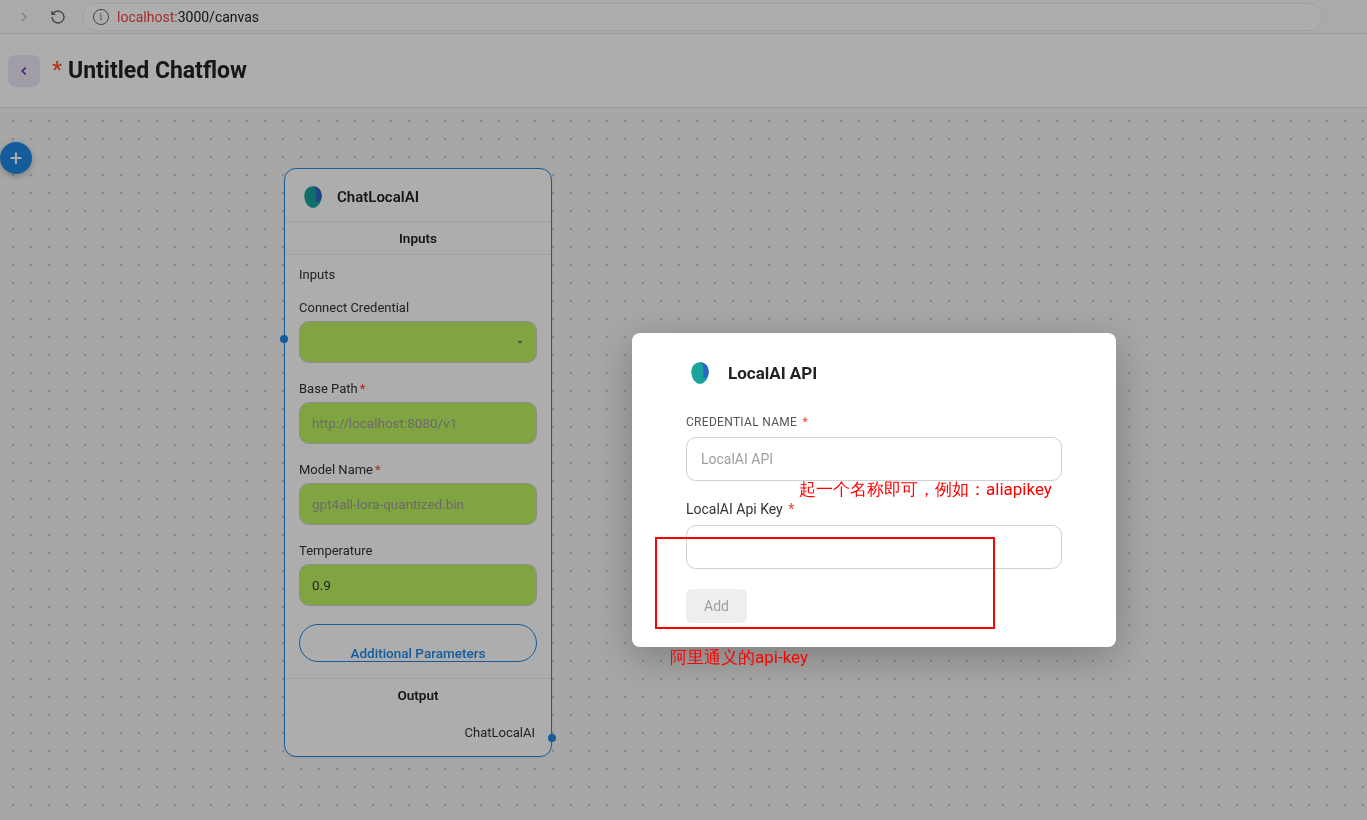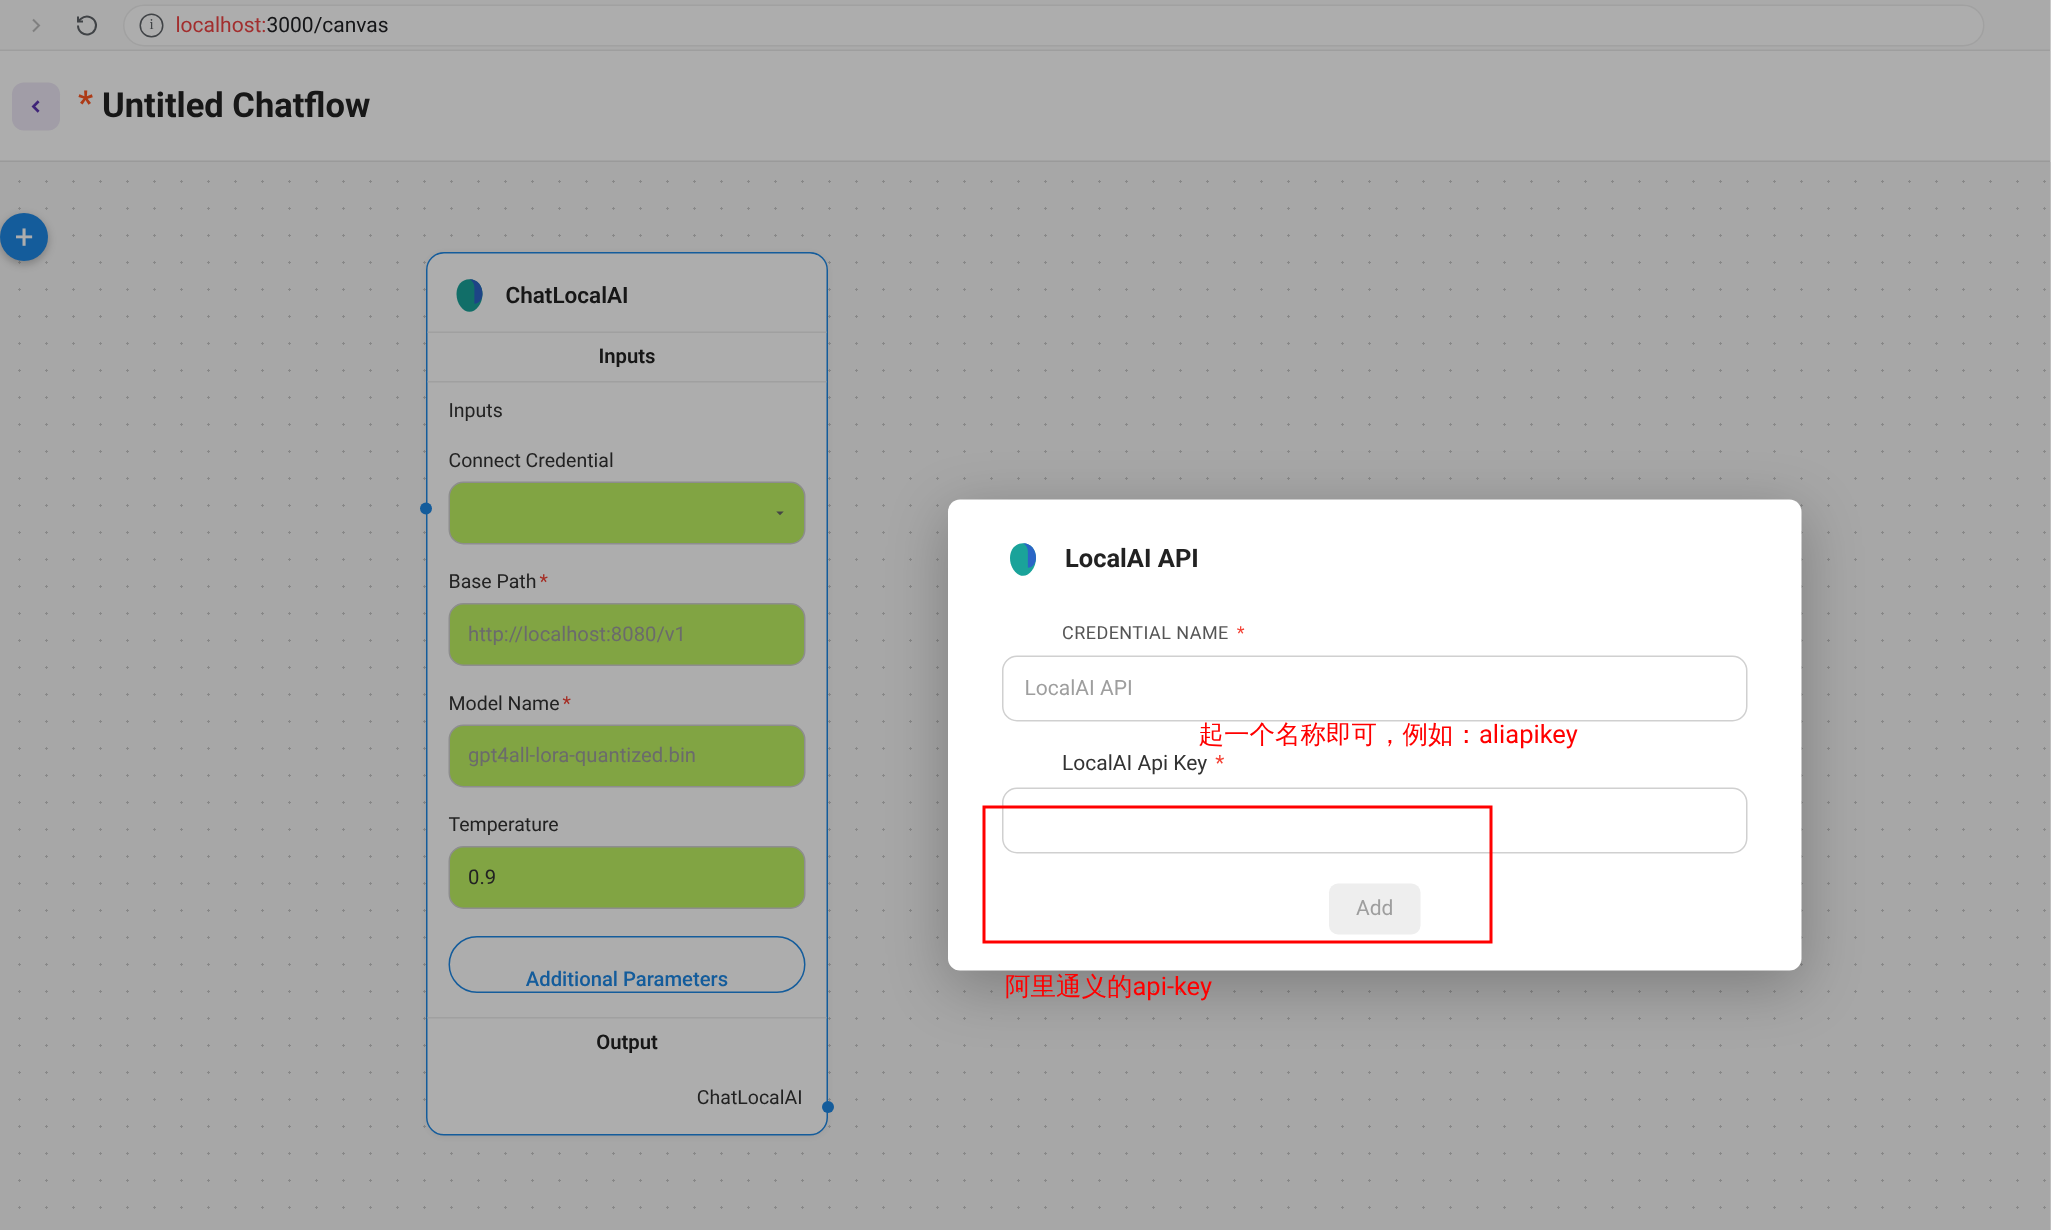--- a/index.html
+++ b/index.html
@@ -46,28 +46,28 @@
 .section-head.output { border-bottom: none; }
 
 .handle { position: absolute; width: 8px; height: 8px; border-radius: 50%; background: #1e88e5; }
 .handle.left { left: -5px; top: 166px; }
 .handle.right { right: -5px; bottom: 14px; }
 
 
 .overlay { position: absolute; inset: 0; background: rgba(0,0,0,0.32); }
 
 
-.dialog { position: absolute; left: 632px; top: 333px; width: 569px; background: #fff; border-radius: 8px; box-shadow: 0 10px 40px rgba(0,0,0,.25); padding: 26px 36px 24px; }
+.dialog { position: absolute; left: 632px; top: 333px; width: 484px; background: #fff; border-radius: 8px; box-shadow: 0 10px 40px rgba(0,0,0,.25); padding: 26px 54px 24px; }
 .dialog-head { display:flex; align-items:center; gap: 14px; margin-bottom: 28px; }
 .dialog-title { font-size: 17px; font-weight: 700; color: #222; }
-.dlg-label { font-size: 12px; letter-spacing: .3px; color: #555; margin-bottom: 8px; margin-left: 40px; }
+.dlg-label { font-size: 12px; letter-spacing: .3px; color: #555; margin-bottom: 8px; }
 .dlg-input { width: 100%; height: 44px; border: 1px solid #d0d0d0; border-radius: 10px; padding: 0 14px; font-size: 14px; color: #333; }
 .dlg-input::placeholder { color: #9e9e9e; }
 .dlg-group { margin-bottom: 20px; position: relative; }
-.dlg-actions { display:flex; justify-content:center; margin-top: 10px; }
+.dlg-actions { display:flex; justify-content:flex-start; margin-top: 10px; }
 .add-btn { height: 34px; padding: 0 18px; border-radius: 6px; background: #eeeeee; color: #9e9e9e; font-size: 14px; border: none; }
 
 
 .anno { position: absolute; color: #ff0000; font-size: 17px; pointer-events: none; }
 .anno-box { position: absolute; border: 2px solid #ff0000; pointer-events: none; }
 </style>
 </head>
 <body>
 
 <div class="browser-bar">

